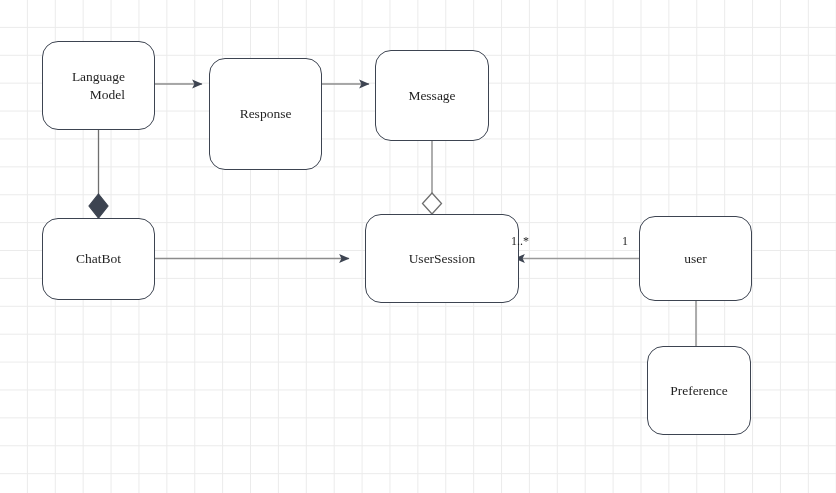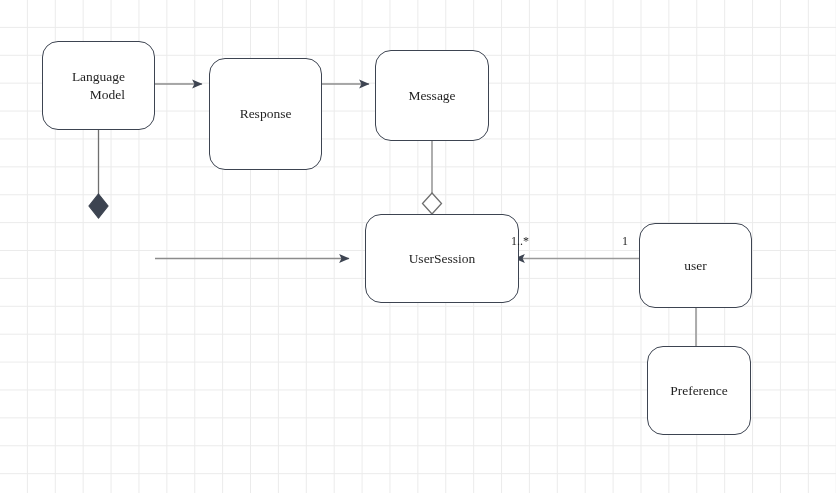--- a/index.html
+++ b/index.html
@@ -109,26 +109,29 @@
   </div>
 
   <div class="node" style="left:209px; top:41px; width:113px; height:112px;margin-top:17px;">
     <span class="node-label">Response</span>
   </div>
 
   <div class="node" style="left:375px; top:38px; width:114px; height:91px;margin-top:12px;">
     <span class="node-label">Message</span>
   </div>
 
+  <div class="node" style="left:42px; top:218px; width:113px; height:82px;">
+    <span class="node-label">ChatBot</span>
+  </div>
 
   <div class="node" style="left:365px; top:214px; width:154px; height:89px;">
     <span class="node-label">UserSession</span>
   </div>
 
-  <div class="node" style="left:639px; top:216px; width:113px; height:85px;margin-top:7px;">
+  <div class="node" style="left:639px; top:216px; width:113px; height:85px;">
     <span class="node-label">user</span>
   </div>
 
   <div class="node" style="left:647px; top:346px; width:104px; height:89px;">
     <span class="node-label">Preference</span>
   </div>
 
   <div class="edge-label" style="left:511px; top:234px;">1..*</div>
 
   <div class="edge-label" style="left:622px; top:234px;">1</div>

